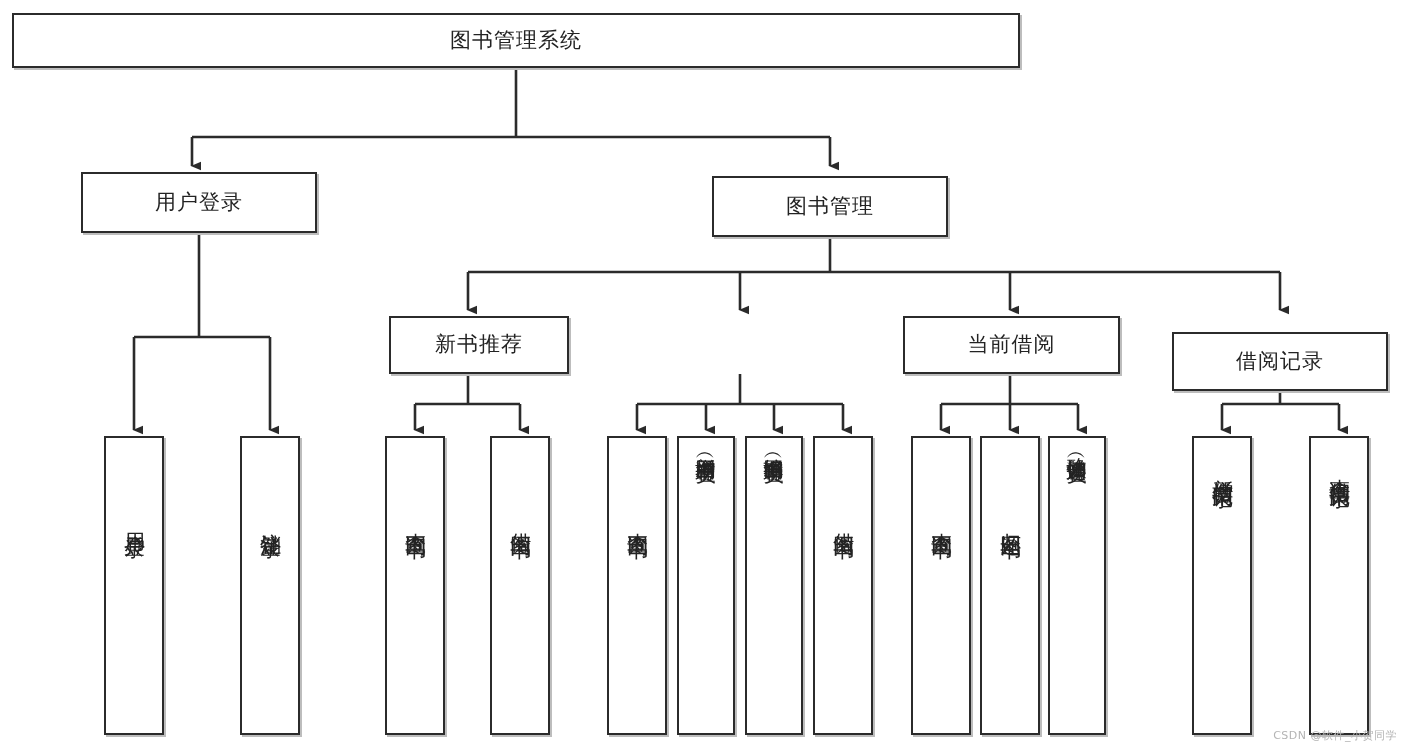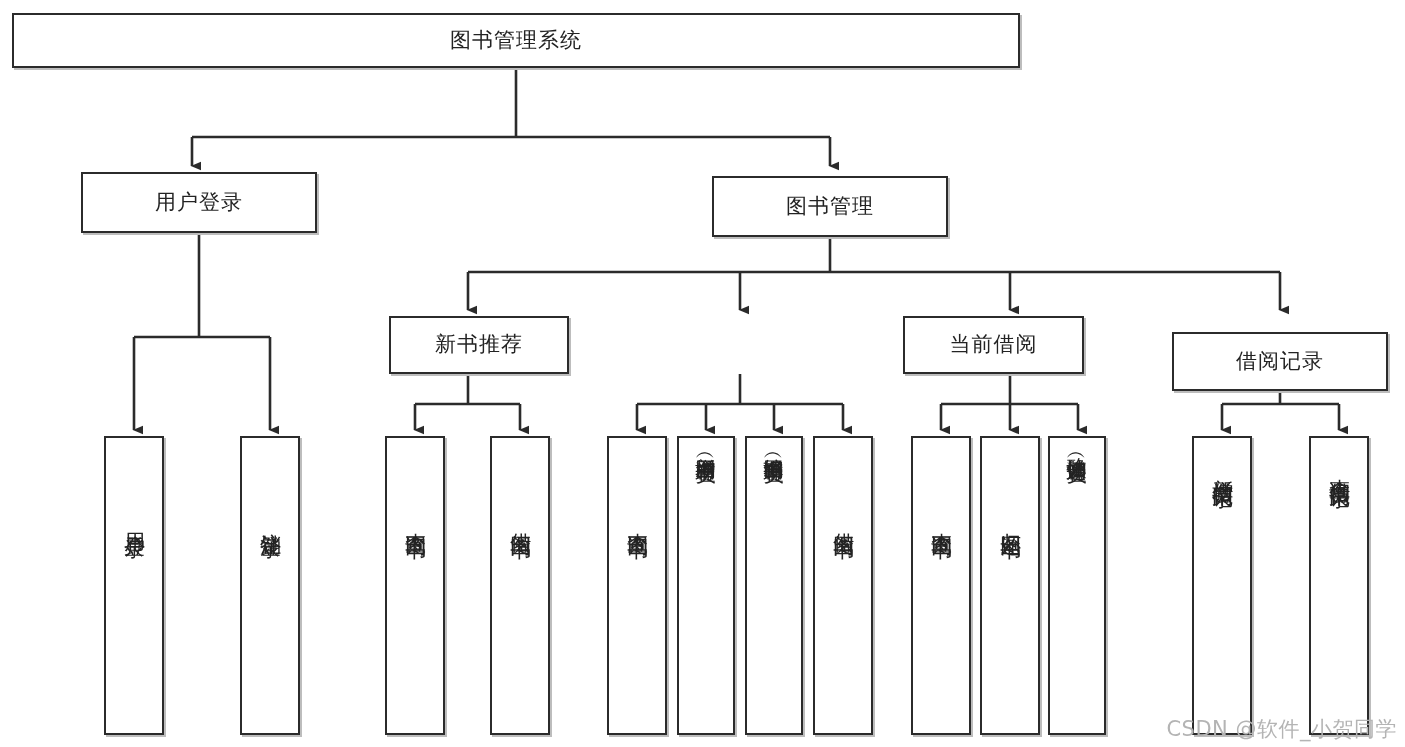--- a/index.html
+++ b/index.html
@@ -62,21 +62,21 @@
   }
   .node.vertical.tall-text .node-label {
     font-size: 20px;
     line-height: 1.3;
     letter-spacing: 1px;
   }
   #watermark {
     position: absolute;
     right: 8px;
     bottom: 4px;
-    font-size: 21px;
+    font-size: 11px;
     color: #b4b4b4;
     letter-spacing: 0.5px;
     white-space: nowrap;
     user-select: none;
   }
 </style>
 </head>
 <body>
 
 <div id="canvas">
@@ -141,21 +141,21 @@
 
   <div class="node shadowed" style="left:712px; top:176px; width:236px; height:61px;">
     <span class="node-label">图书管理</span>
   </div>
 
   <div class="node shadowed" style="left:360px; top:316px; width:180px; height:58px;margin-left:29px;">
     <span class="node-label">新书推荐</span>
   </div>
 
 
-  <div class="node shadowed" style="left:903px; top:316px; width:181px; height:58px;">
+  <div class="node shadowed" style="left:903px; top:316px; width:217px; height:58px;">
     <span class="node-label">当前借阅</span>
   </div>
 
   <div class="node shadowed" style="left:1172px; top:332px; width:216px; height:59px;">
     <span class="node-label">借阅记录</span>
   </div>
 
   <div class="node vertical shadowed" style="left:104px; top:436px; width:60px; height:299px; padding-top:78px;">
     <span class="node-label">用户登录</span>
   </div>

